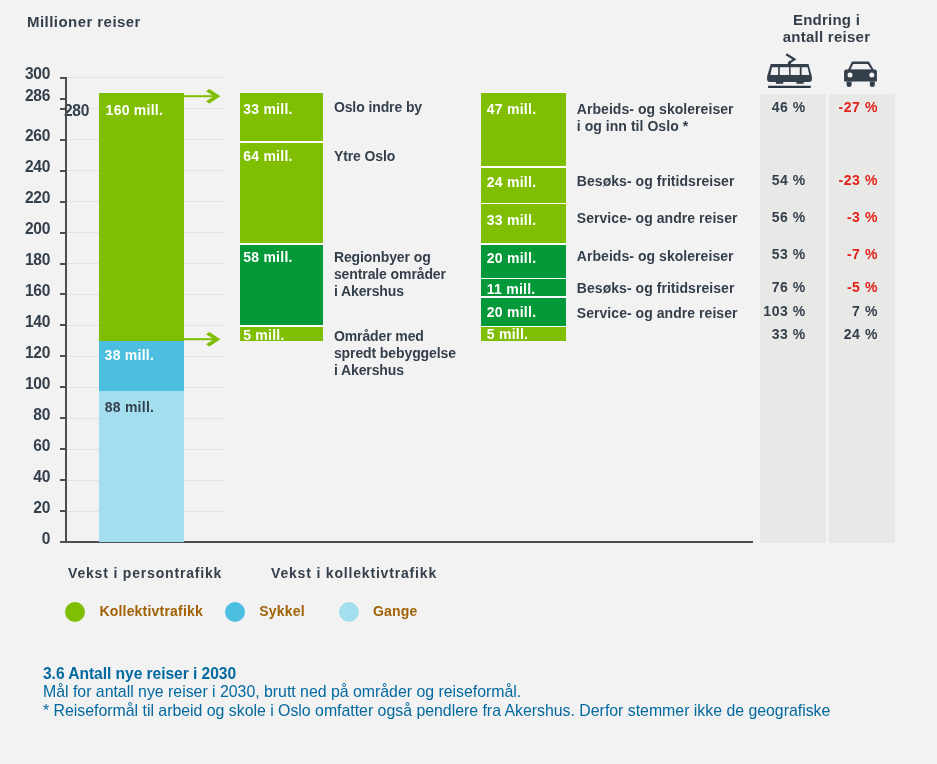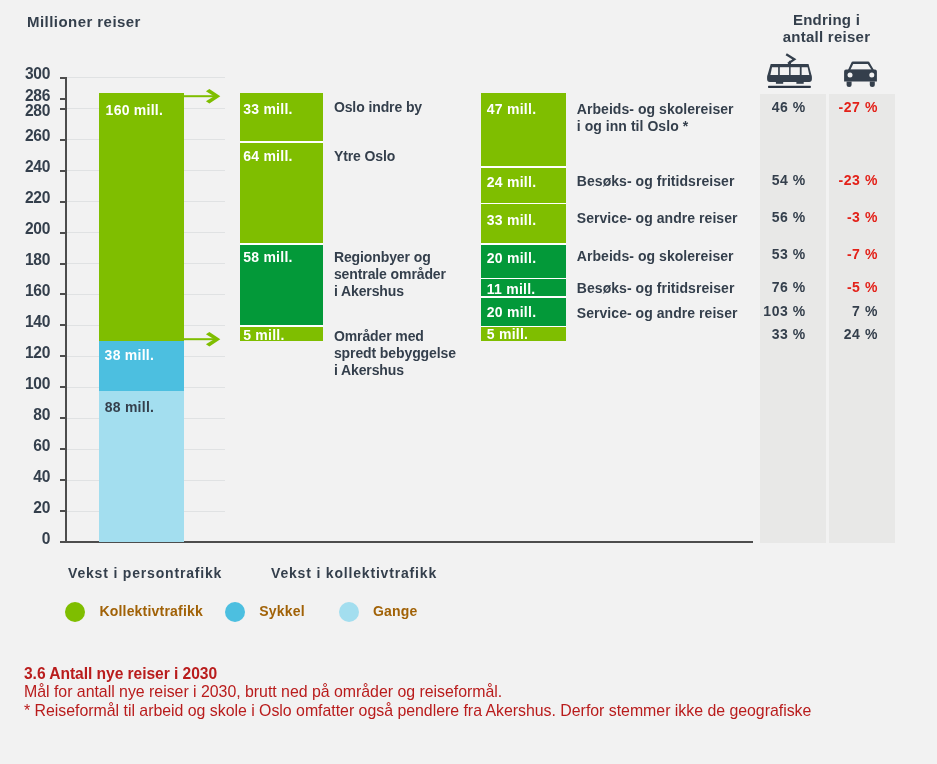--- a/index.html
+++ b/index.html
@@ -35,21 +35,21 @@
   .pct.neg{color:#E32119;}
 
   
   .grouplabel{font-size:14px;font-weight:bold;color:#343F4C;letter-spacing:.82px;line-height:15px;}
   .legdot{border-radius:50%;width:20px;height:20px;top:602px;}
   .legtext{font-size:14px;font-weight:bold;color:#a16207;top:604px;letter-spacing:.2px;line-height:15px;}
 
   .ln{display:block;white-space:nowrap;}
 
   
-  #caption{left:24px;top:665.3px;color:#b91c1c;}
+  #caption{left:43px;top:665.3px;color:#0369a1;}
   #caption-title{font-size:15.6px;font-weight:bold;line-height:17.9px;letter-spacing:-0.05px;}
   #caption-body{font-size:15.9px;line-height:18.3px;letter-spacing:-0.02px;}
 </style>
 </head>
 <body>
 
 <div id="root">
 <div class="abs panel" style="left:760px;width:66.3px;"></div>
 <div class="abs panel" style="left:829.3px;width:66px;"></div>
 <div class="abs" id="axis-title">Millioner reiser</div>
@@ -115,21 +115,21 @@
   <div class="abs tick" style="top:200.5px;"></div>
   <div class="abs ylabel" style="top:189.9px;">220</div>
   <div class="abs gridline" style="top:170.0px;"></div>
   <div class="abs tick" style="top:169.5px;"></div>
   <div class="abs ylabel" style="top:158.9px;">240</div>
   <div class="abs gridline" style="top:139.0px;"></div>
   <div class="abs tick" style="top:138.5px;"></div>
   <div class="abs ylabel" style="top:127.9px;">260</div>
   <div class="abs gridline" style="top:108.0px;"></div>
   <div class="abs tick" style="top:107.5px;"></div>
-  <div class="abs ylabel" style="top:102.8px;">280</div>
+  <div class="abs ylabel" style="top:102.8px;padding-left:39px;">280</div>
   <div class="abs tick" style="top:98.2px;"></div>
   <div class="abs ylabel" style="top:87.6px;">286</div>
   <div class="abs gridline" style="top:77.0px;"></div>
   <div class="abs tick" style="top:76.5px;"></div>
   <div class="abs ylabel" style="top:65.9px;">300</div>
 </div>
 <div class="abs" id="yaxis-line"></div>
 <div class="abs" id="xaxis-line"></div>
 <div class="abs" style="left:99px;top:0;width:67px;height:560px;overflow:visible;">
   <div class="abs" style="left:0;top:92.8px;width:85px;height:449.6px;background:#fff;"></div>

